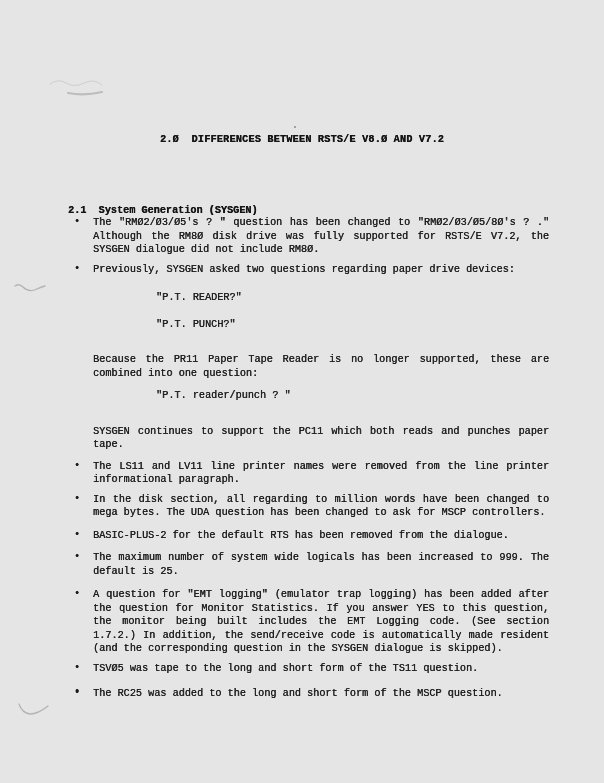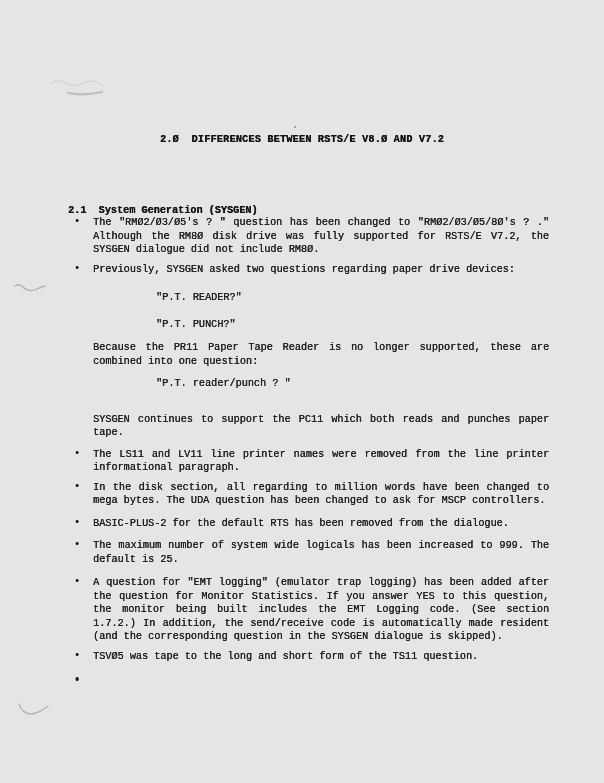--- a/index.html
+++ b/index.html
@@ -76,21 +76,21 @@
 
     <p class="item justified" style="margin-top:6px">
       <span class="dot">•</span>
       <span>Previously, SYSGEN asked two questions regarding paper drive devices:</span>
     </p>
 
     <p class="item quote" style="margin-top:15px">"P.T. READER?"</p>
 
     <p class="item quote" style="margin-top:13px">"P.T. PUNCH?"</p>
 
-    <p class="item justified" style="margin-top:10px">
+    <p class="item justified" style="margin-top:22px">
       <span>Because the PR11 Paper Tape Reader is no longer supported, these are combined into one question:</span>
     </p>
 
     <p class="item quote" style="margin-top:9px">"P.T. reader/punch ? "</p>
 
     <p class="item justified" style="margin-top:22px">
       <span>SYSGEN continues to support the PC11 which both reads and punches paper tape.</span>
     </p>
 
     <p class="item justified" style="margin-top:8px">
@@ -122,16 +122,17 @@
       <span class="dot">•</span>
       <span>TSVØ5 was tape to the long and short form of the TS11 question.</span>
     </p>
 
     <p class="item justified" style="margin-top:11px">
       <span class="dot">•</span>
     </p>
 
     <p class="item justified" style="margin-top:12px">
       <span class="dot">•</span>
+      <span>The RC25 was added to the long and short form of the MSCP question.</span>
     </p>
 
   </div>
 </div>
 
 </body></html>

